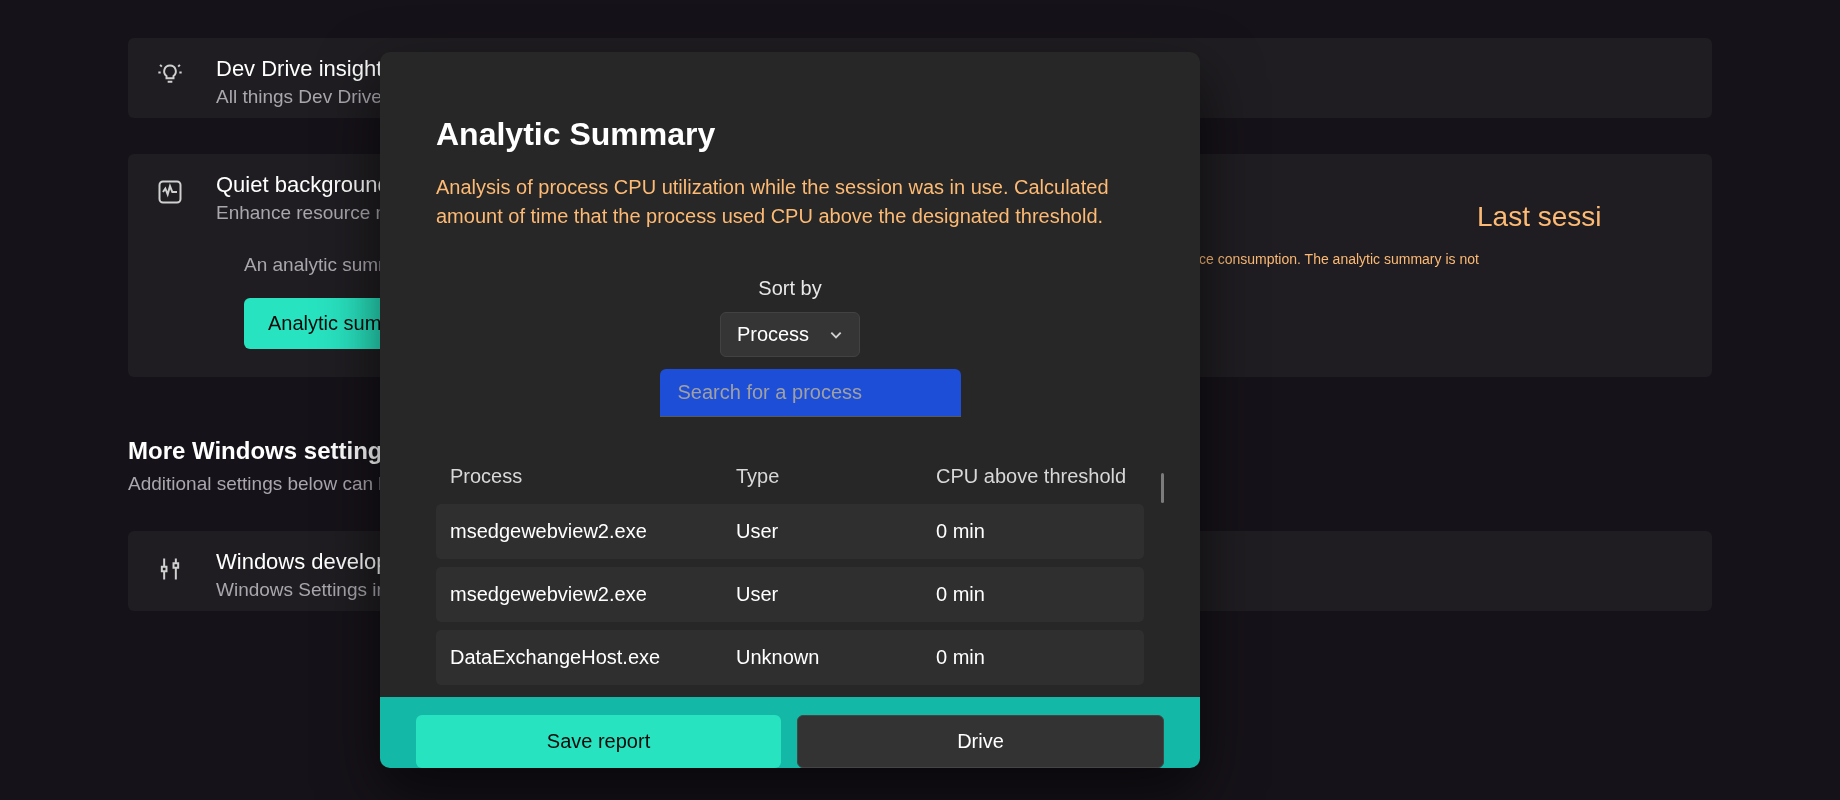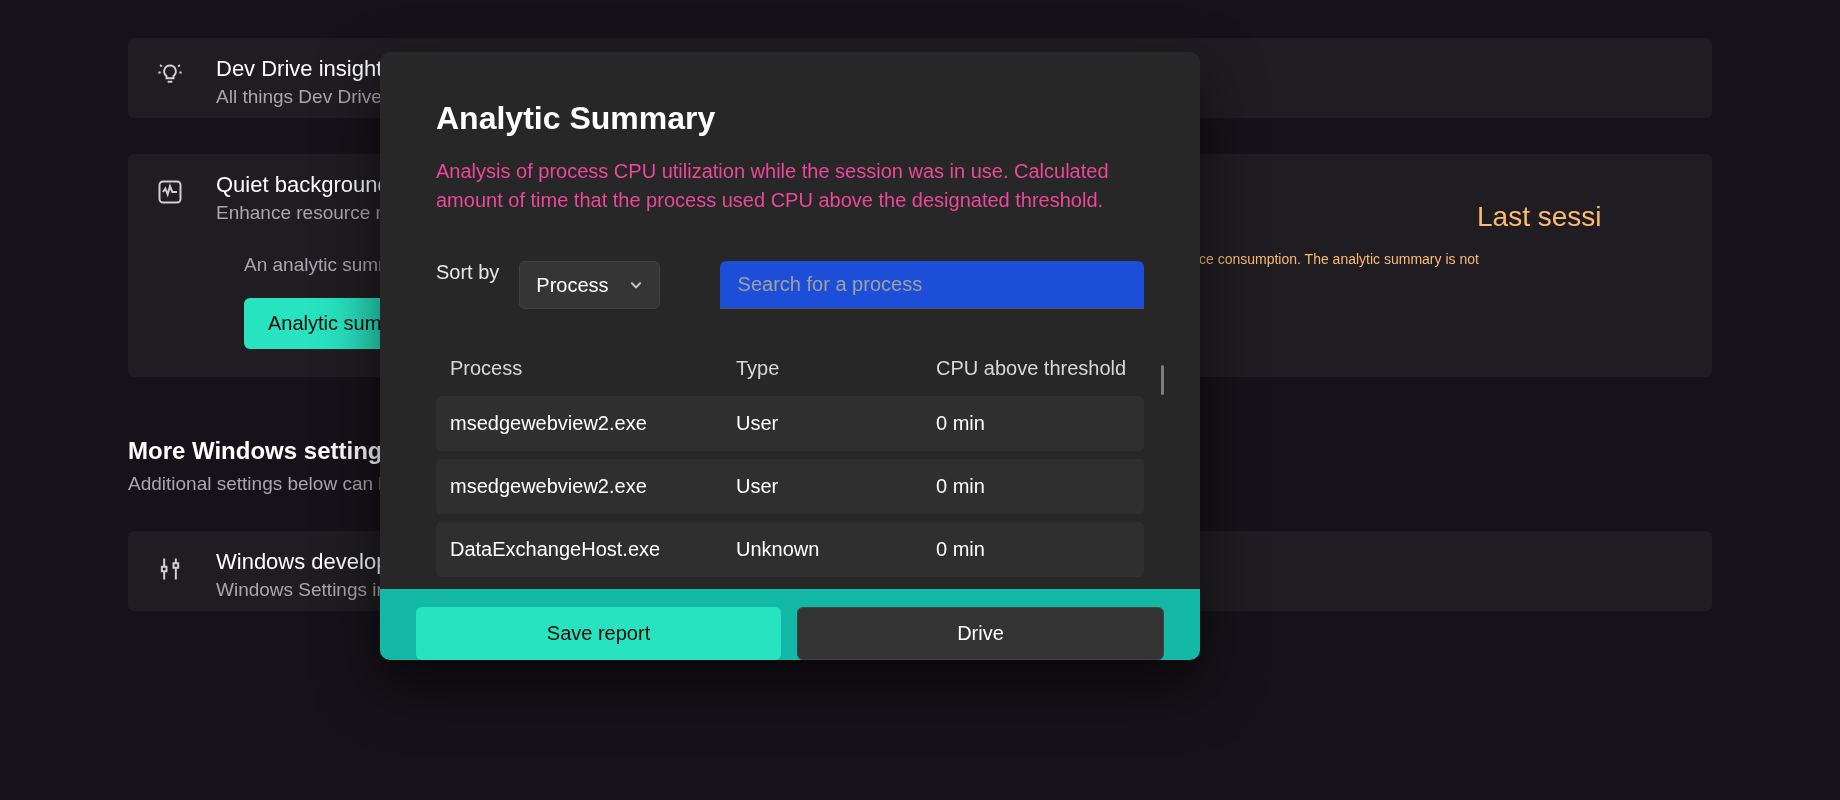--- a/index.html
+++ b/index.html
@@ -140,41 +140,43 @@
       left: 380px;
       top: 52px;
       width: 820px;
       background: #272727;
       border-radius: 10px;
       box-shadow: 0 24px 60px rgba(0,0,0,0.6);
       overflow: hidden;
     }
     
     .dialog-body {
-      padding: 48px 56px 0 56px;
+      padding: 64px 56px 0 56px;
     }
     
     .dialog-title {
       font-size: 32px;
       font-weight: 600;
       color: #ffffff;
       margin-bottom: 20px;
     }
     
     .dialog-description {
       font-size: 20px;
       line-height: 1.45;
-      color: #ec4899;
+      color: #fdba74;
       margin-bottom: 46px;
     }
     
     .controls-row {
       display: flex;
-      gap: 20px;
+      align-items: center;
+      gap: 12px;
       margin-bottom: 48px;
+      flex-direction: column;
     }
     
     .sort-label {
       font-size: 20px;
       color: #e8e8e8;
     }
     
     .sort-dropdown {
       background: #353535;
       border: 1px solid #424242;

